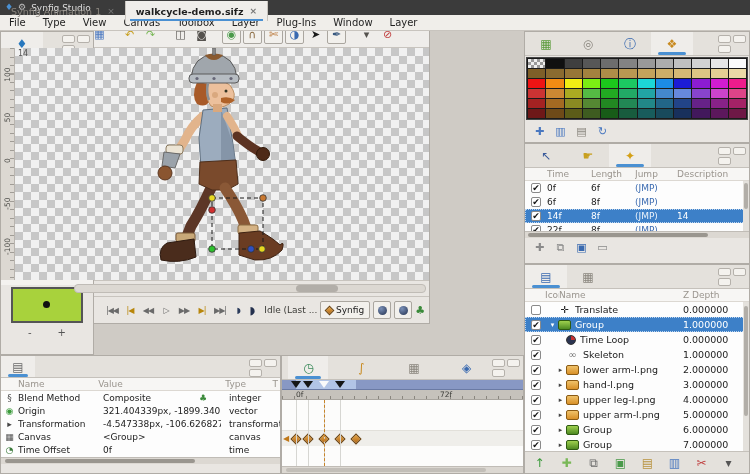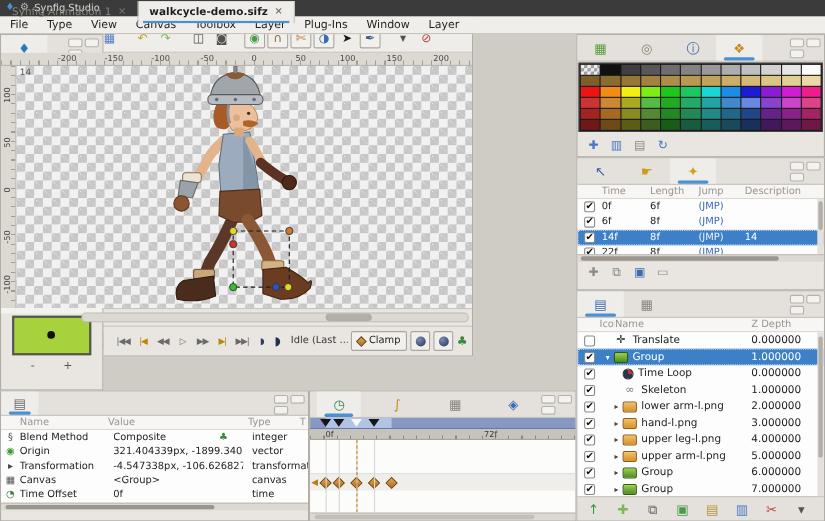--- a/index.html
+++ b/index.html
@@ -312,31 +312,20 @@
       <span class="ibtn boxed gap">
         <span class="glyph" style="color: rgb(58, 90, 128);">✒</span>
       </span>
       <span class="ibtn">
         <span class="glyph" style="color: rgb(85, 82, 78);">▾</span>
       </span>
       <span class="ibtn">
         <span class="glyph" style="color: rgb(192, 64, 64);">⊘</span>
       </span>
     </div>
-  <div id="hruler">
-      <span class="rlabel" style="left: 60px;">-200</span>
-      <span class="rlabel" style="left: 102.5px;">-150</span>
-      <span class="rlabel" style="left: 145px;">-100</span>
-      <span class="rlabel" style="left: 187.5px;">-50</span>
-      <span class="rlabel" style="left: 230px;">0</span>
-      <span class="rlabel" style="left: 272.5px;">50</span>
-      <span class="rlabel" style="left: 315px;">100</span>
-      <span class="rlabel" style="left: 357.5px;">150</span>
-      <span class="rlabel" style="left: 400px;">200</span>
-    </div>
   <div id="canvasrow">
     <div id="vruler">
         <span class="rlabel vlabel" style="top: 22px;">100</span>
         <span class="rlabel vlabel" style="top: 65px;">50</span>
         <span class="rlabel vlabel" style="top: 108px;">0</span>
         <span class="rlabel vlabel" style="top: 151px;">-50</span>
         <span class="rlabel vlabel" style="top: 194px;">-100</span>
       </div>
     <div id="canvasarea">
       <span id="cornerlabel">14</span>
@@ -423,21 +412,21 @@
         <span class="tbtn" style="color: rgb(106, 106, 106);">▷</span>
         <span class="tbtn" style="color: rgb(106, 106, 106);">▶▶</span>
         <span class="tbtn" style="color: rgb(184, 134, 11);">▶|</span>
         <span class="tbtn" style="color: rgb(106, 106, 106);">▶▶|</span>
         <span class="tbtn" style="color: rgb(42, 58, 90);">◗</span>
       </span>
     <span class="glyph" style="font-size:11px;color:#24314e">◗</span>
     <span id="statustext">Idle (Last ...</span>
     <span id="clampbtn">
       <span class="wpglyph"></span>
-      <span>Clamp</span>
+      <span>Synfig</span>
     </span>
     <span class="onionbtn">
         <span class="ball"></span>
       </span>
     <span class="onionbtn">
         <span class="ball"></span>
       </span>
     <span id="rendericon" class="glyph">♣</span>
   </div>
 </div>

